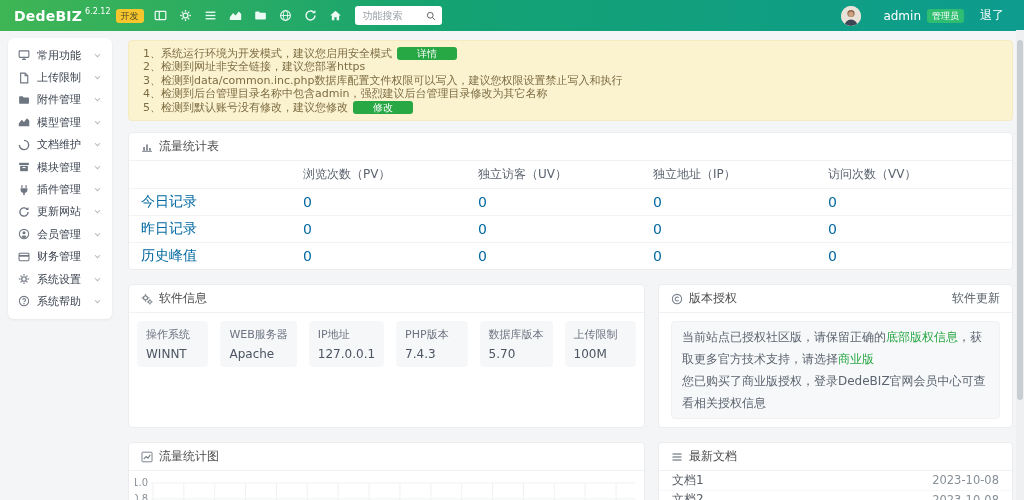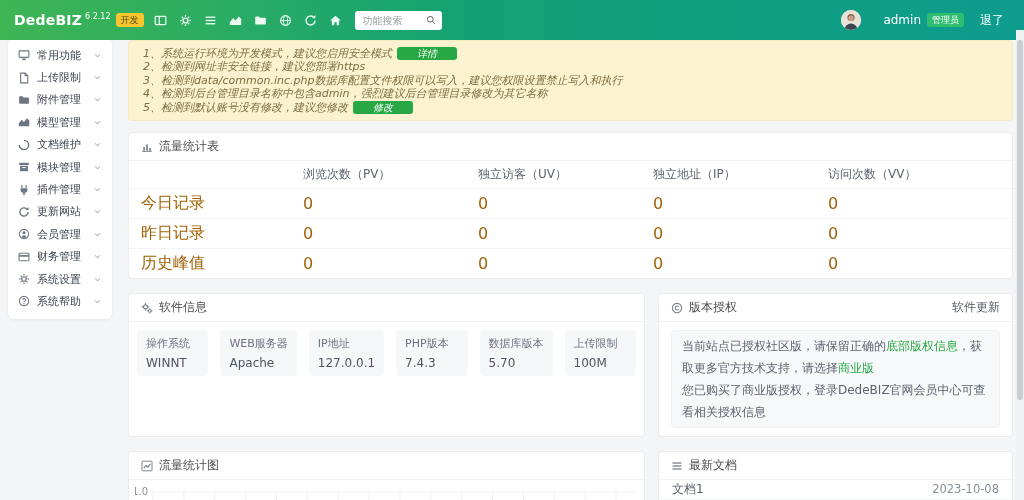--- a/index.html
+++ b/index.html
@@ -6,21 +6,21 @@
   html,body { margin:0; padding:0; }
   body {
     width:1024px; height:500px; overflow:hidden; position:relative;
     background:#f4f5f7;
     font-family:"DejaVu Sans","Liberation Sans",sans-serif;
   }
   svg { display:block; width:100%; height:100%; }
 
   
   .topbar {
-    height:40px; display:flex; align-items:center; padding:0 14px;
+    height:31px; display:flex; align-items:center; padding:0 14px;
     background:linear-gradient(90deg,#3fb554 0%,#14a273 45%,#0d9c8e 100%);
     color:#fff; position:relative; z-index:5;
   }
   .brand { display:flex; align-items:center; cursor:pointer; }
   .brand-name { font-size:14px; font-weight:bold; letter-spacing:.2px; }
   .brand-ver { font-size:8px; margin-left:3px; position:relative; top:-4px; }
   .env-badge { background:#f7c52e; color:#4e4a22; font-size:9px; padding:1px 5px; border-radius:3px; margin-left:5px; line-height:12px; }
   .nav-icons { display:flex; align-items:center; gap:12px; margin-left:10px; }
   .hicon { width:13px; height:13px; color:#ebfaf3; cursor:pointer; flex:none; }
   .search-box { margin-left:13px; width:87px; height:19px; background:#fff; border-radius:3px; display:flex; align-items:center; padding:0 6px; }
@@ -40,33 +40,33 @@
   }
   .side-item { height:22.4px; display:flex; align-items:center; padding:0 10px; cursor:pointer; }
   .side-item .icon { width:12px; height:12px; color:#6e7681; flex:none; }
   .side-item .lbl { font-size:11px; color:#3b4350; margin-left:7px; white-space:nowrap; }
   .side-item .chev { width:9px; height:9px; color:#aeb4bc; margin-left:auto; flex:none; }
 
   
   .main { position:absolute; left:128px; top:40px; width:885px; }
 
   .alert { background:#fbf2d0; border:1px solid #f5eac0; border-radius:4px; padding:6px 14px; }
-  .alert-line { font-size:11px; color:#7c6d42; line-height:13.4px; display:flex; align-items:flex-end; white-space:nowrap;font-style:italic; }
+  .alert-line { font-size:11px; color:#7c6d42; line-height:13.4px; display:flex; align-items:flex-end; white-space:nowrap; }
   .badge-green { display:inline-block; background:#28a745; color:#fff; font-size:10px; line-height:13px; padding:0 20px; border-radius:3px; margin-left:5px; cursor:pointer; }
 
   .card { background:#fff; border:1px solid #ececee; border-radius:4px; }
   .card-title { display:flex; align-items:center; padding:5px 12px; border-bottom:1px solid #f1f2f3; }
   .ticon { width:12px; height:12px; color:#788089; flex:none; }
   .ttext { font-size:12px; color:#4c4c4c; margin-left:6px; }
   .tright { margin-left:auto; font-size:12px; color:#565e66; cursor:pointer; }
 
   .table-card { margin-top:11px; }
   table { width:100%; border-collapse:collapse; }
   th { font-weight:normal; font-size:12px; color:#5c6470; text-align:left; padding:5px 0; }
-  td { font-size:16px; color:#a16207; padding:4px 0; border-top:1px solid #f2f3f4; }
+  td { font-size:14px; color:#0369a1; padding:4px 0; border-top:1px solid #f2f3f4; }
   th:first-child, td:first-child { padding-left:12px; width:174px; }
   th:nth-child(2), td:nth-child(2), th:nth-child(3), td:nth-child(3), th:nth-child(4), td:nth-child(4) { width:175px; }
 
   .row { display:flex; gap:13px; margin-top:14px; align-items:stretch; }
   .col-left { width:517px; flex:none; }
   .col-right { flex:1; }
 
   .info-boxes { display:flex; gap:12px; padding:8px; }
   .info-box { flex:1; background:#f6f7f8; border-radius:4px; padding:6px 9px; }
   .info-label { font-size:11px; color:#6b7280; white-space:nowrap; }

